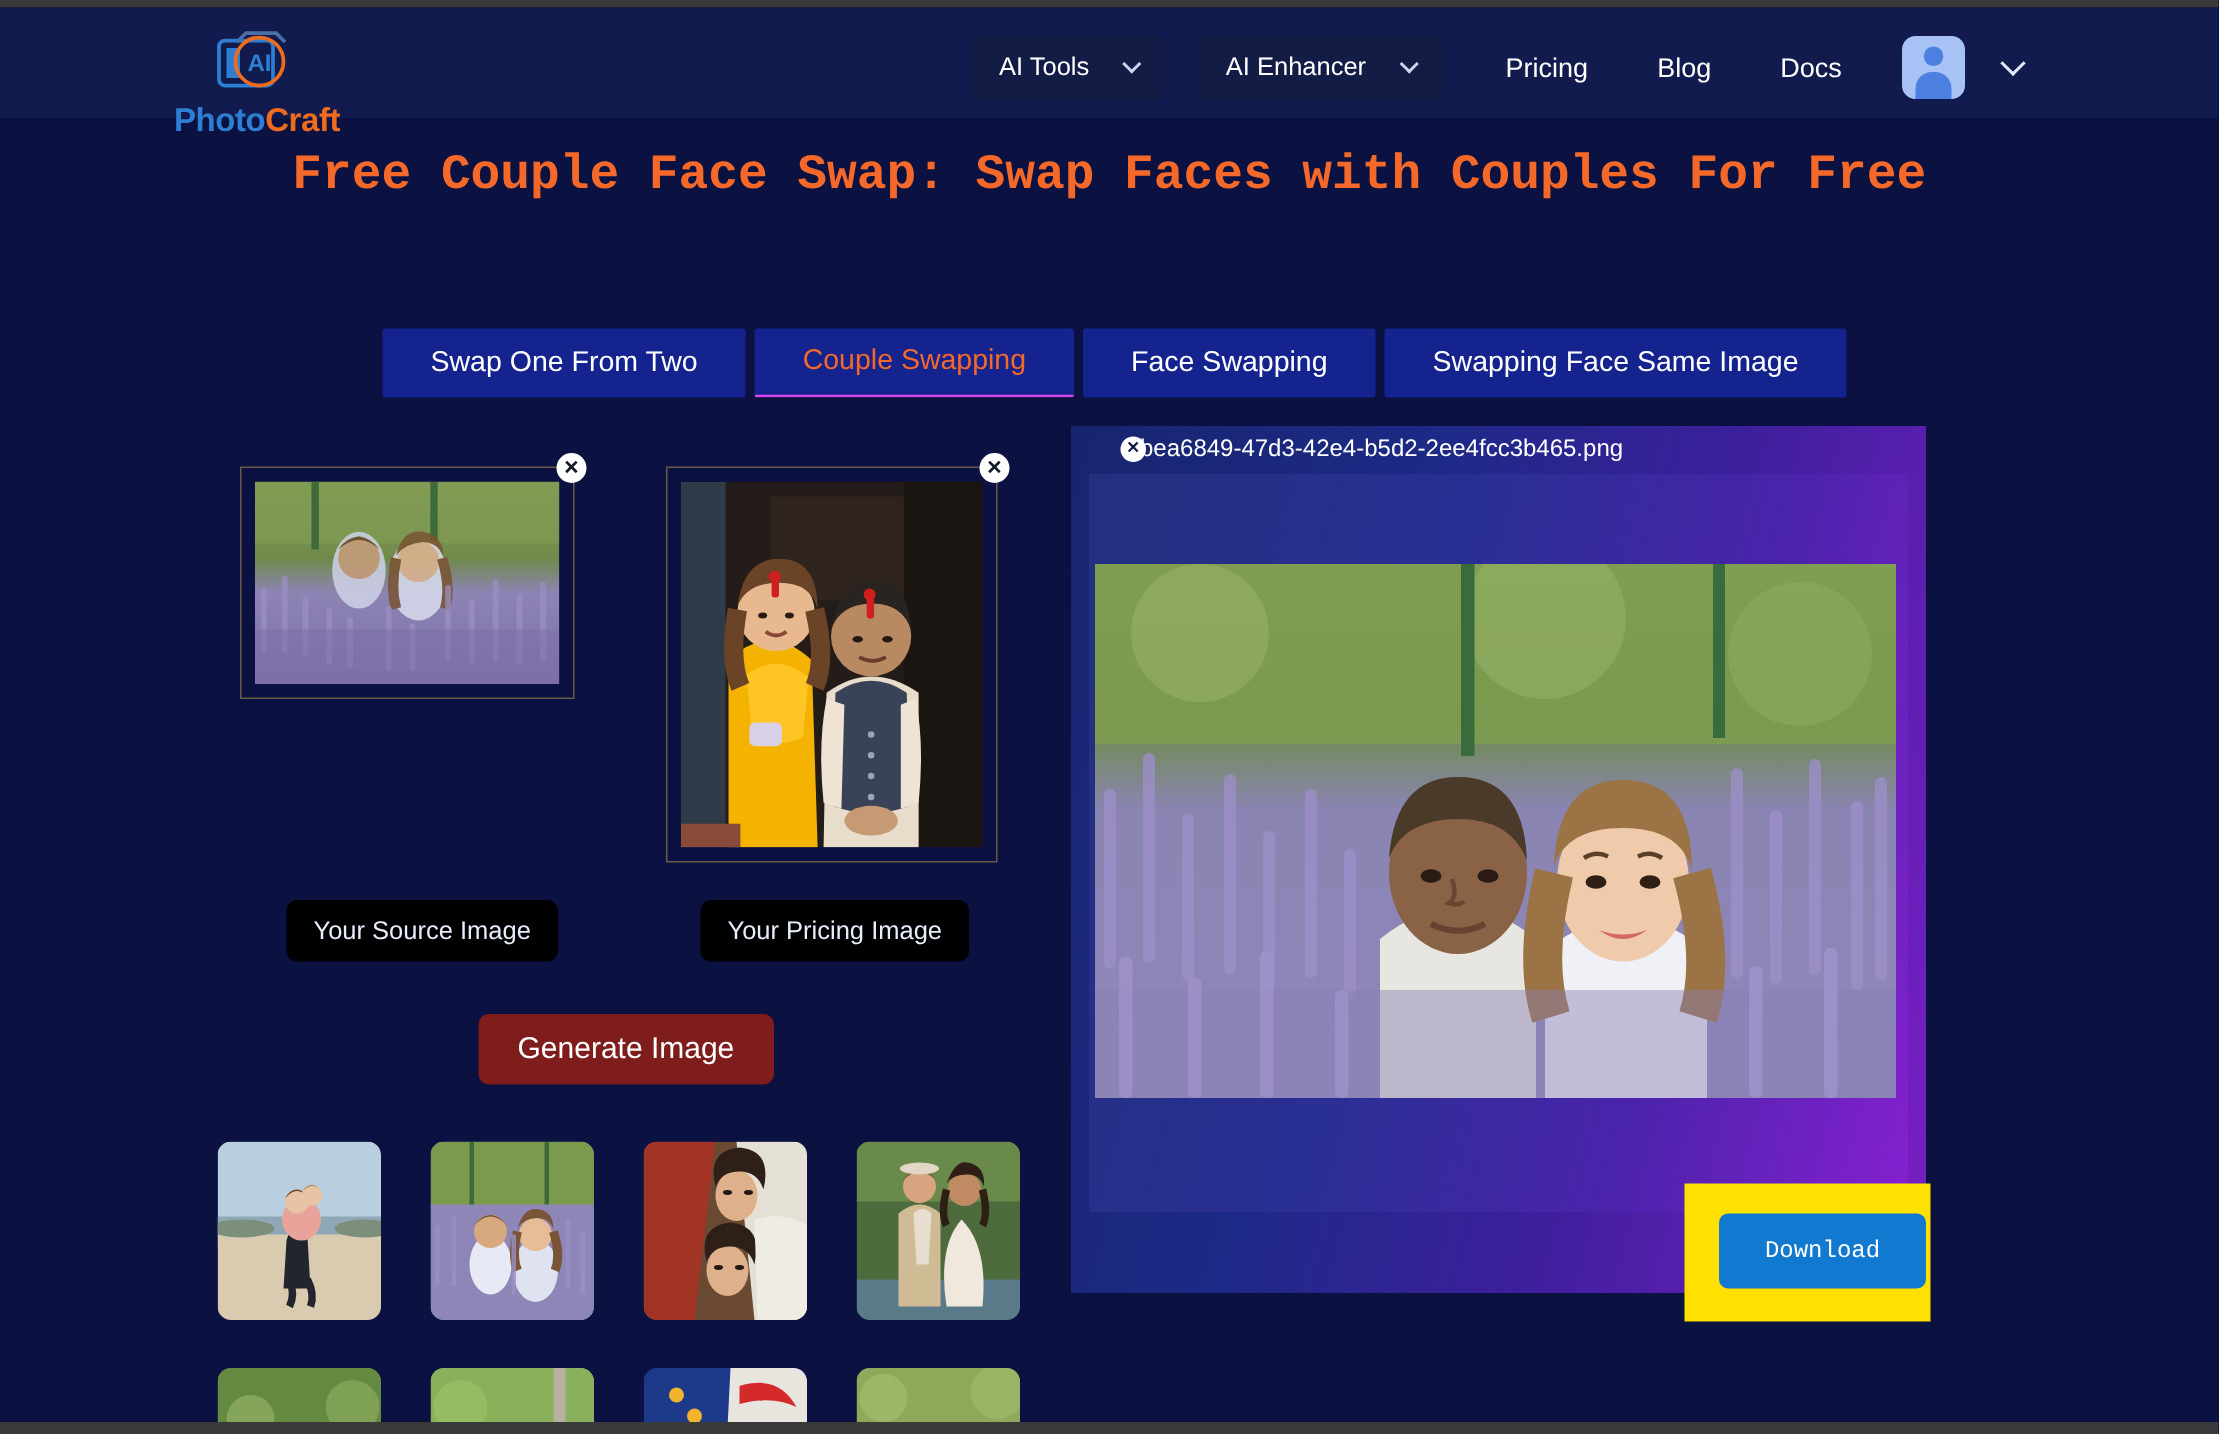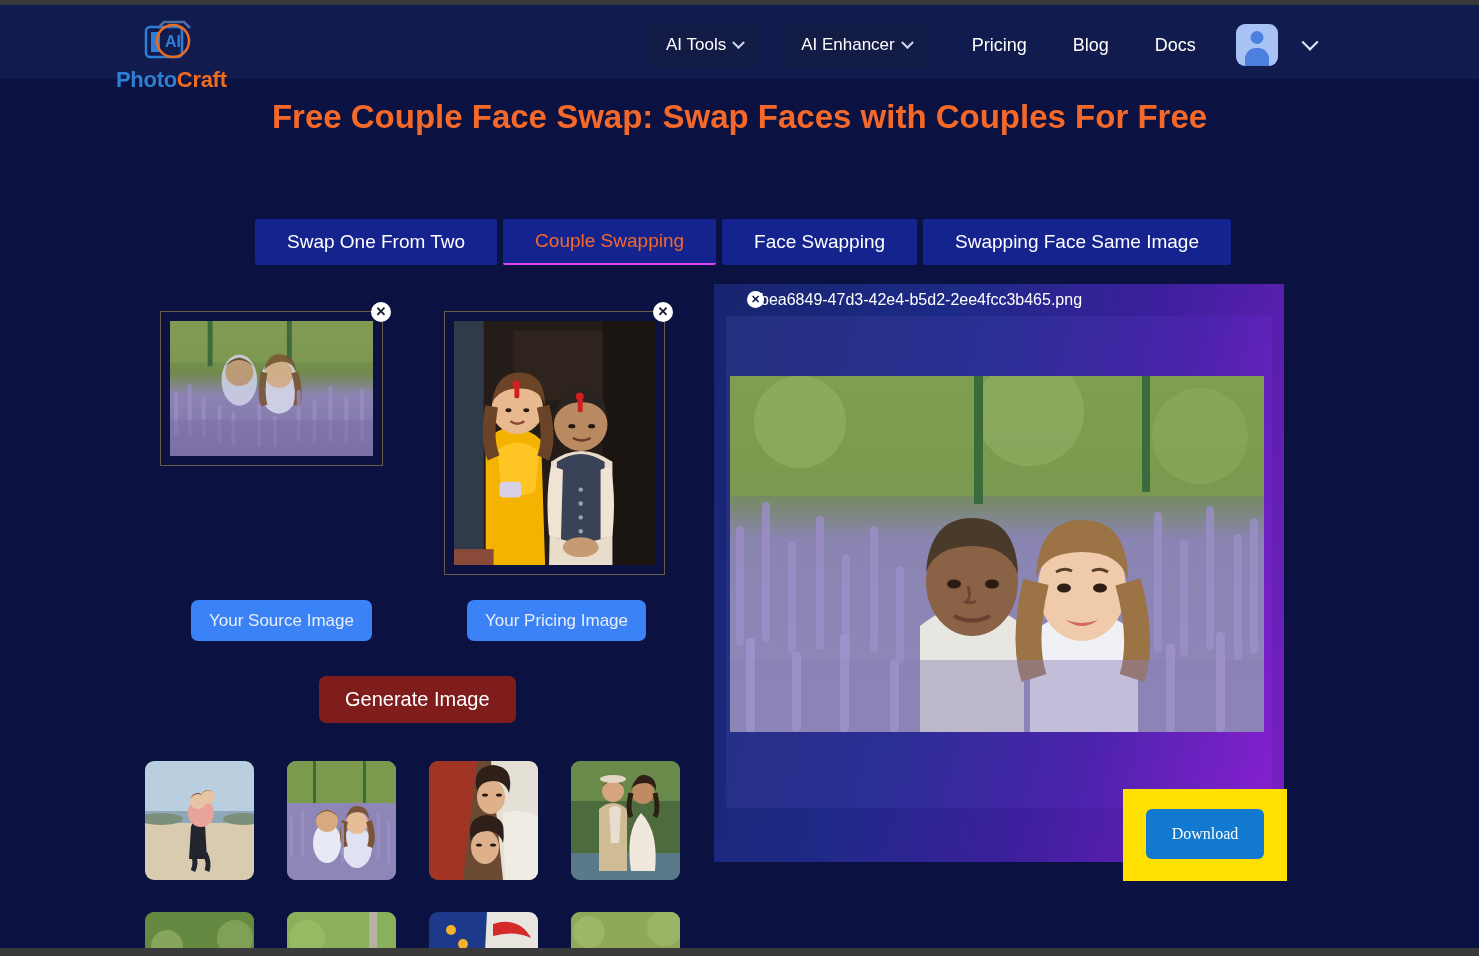--- a/index.html
+++ b/index.html
@@ -59,21 +59,21 @@
     left: 648px; top: 18px;
     display: flex; align-items: center; gap: 0;
   }
   .nav-drop {
     height: 44px;
     padding: 0 18px;
     background: #131c45;
     border-radius: 7px;
     color: #ffffff;
     font-size: 17px;
-    display: flex; align-items: center; gap: 8px;
+    display: flex; align-items: center; gap: 24px;
     cursor: pointer;
     white-space: nowrap;
   }
   .nav-drop + .nav-drop { margin-left: 22px; }
   .nav-link {
     color: #ffffff;
     font-size: 18px;
     padding: 0 16px;
     cursor: pointer;
     white-space: nowrap;
@@ -119,20 +119,21 @@
 
   
   .page-title {
     position: absolute;
     left: 0; top: 98px;
     width: 1479px;
     text-align: center;
     color: #f4692a;
     font-size: 33px;
     font-weight: bold;
+    font-family: Liberation Mono, monospace;
   }
 
   
   .tabs {
     position: absolute;
     left: 255px; top: 219px;
     display: flex; gap: 6px;
   }
   .tab {
     height: 46px;
@@ -179,21 +180,21 @@
     z-index: 5;
     font-family: "Liberation Sans", sans-serif;
   }
   #src-close { left: 371px; top: 302px; }
   #tgt-close { left: 653px; top: 302px; }
 
   
   .pill {
     position: absolute;
     height: 41px;
-    background: #3b82f6;
+    background: #000000;
     color: #e8edfb;
     font-size: 17px;
     border-radius: 7px;
     display: flex; align-items: center; justify-content: center;
     padding: 0 18px;
     cursor: pointer;
     white-space: nowrap;
   }
   #src-label { left: 191px; top: 600px; }
   #tgt-label { left: 467px; top: 600px; }
@@ -275,29 +276,29 @@
   .highlight-box {
     position: absolute;
     left: 1123px; top: 789px;
     width: 164px; height: 92px;
     background: #ffe000;
     z-index: 7;
   }
   .download-btn {
     position: absolute;
     left: 1146px; top: 809px;
-    width: 118px; height: 50px;
+    width: 138px; height: 50px;
     background: #1179cf;
     color: #ffffff;
     font-size: 16px;
     border: none;
     border-radius: 6px;
     cursor: pointer;
     z-index: 8;
-    font-family: Liberation Serif, serif;
+    font-family: Liberation Mono, monospace;
   }
 </style>
 </head>
 <body>
 
 <div class="chrome-top"></div>
 
 <div class="header">
 
   <div class="logo">

